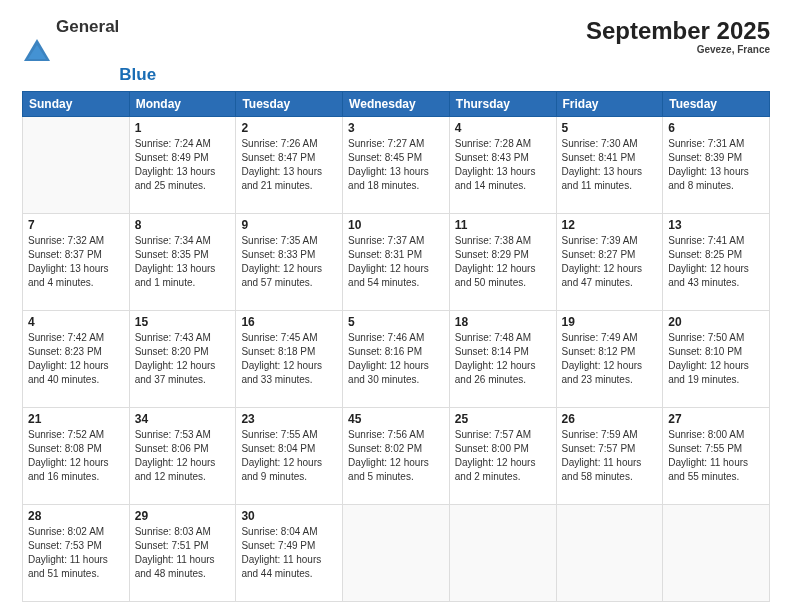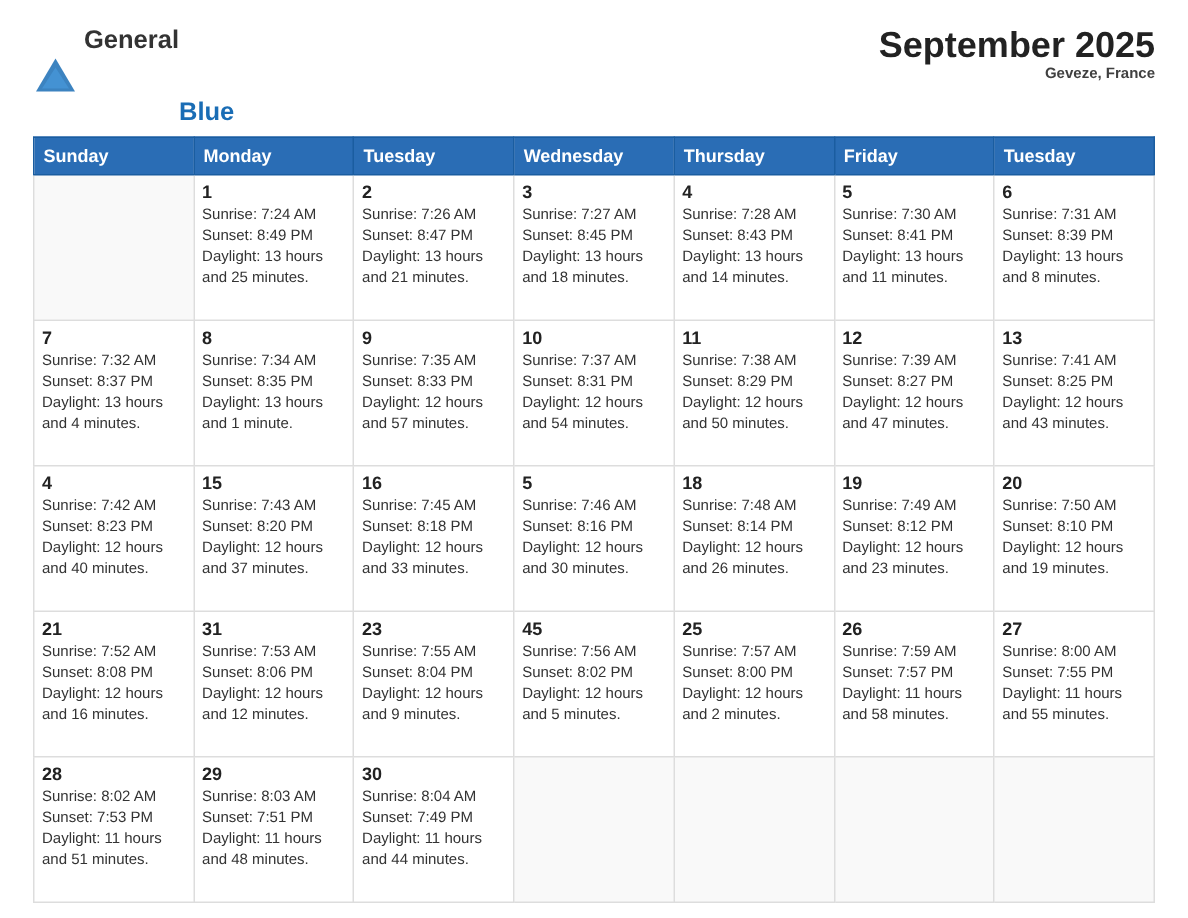--- a/index.html
+++ b/index.html
@@ -222,21 +222,21 @@
             <span class="day-number">20</span>
             <div class="day-info">Sunrise: 7:50 AM<br>Sunset: 8:10 PM<br>Daylight: 12 hours and 19 minutes.</div>
           </td>
         </tr>
         <tr>
           <td>
             <span class="day-number">21</span>
             <div class="day-info">Sunrise: 7:52 AM<br>Sunset: 8:08 PM<br>Daylight: 12 hours and 16 minutes.</div>
           </td>
           <td>
-            <span class="day-number">31</span>
+            <span class="day-number">34</span>
             <div class="day-info">Sunrise: 7:53 AM<br>Sunset: 8:06 PM<br>Daylight: 12 hours and 12 minutes.</div>
           </td>
           <td>
             <span class="day-number">23</span>
             <div class="day-info">Sunrise: 7:55 AM<br>Sunset: 8:04 PM<br>Daylight: 12 hours and 9 minutes.</div>
           </td>
           <td>
             <span class="day-number">45</span>
             <div class="day-info">Sunrise: 7:56 AM<br>Sunset: 8:02 PM<br>Daylight: 12 hours and 5 minutes.</div>
           </td>

